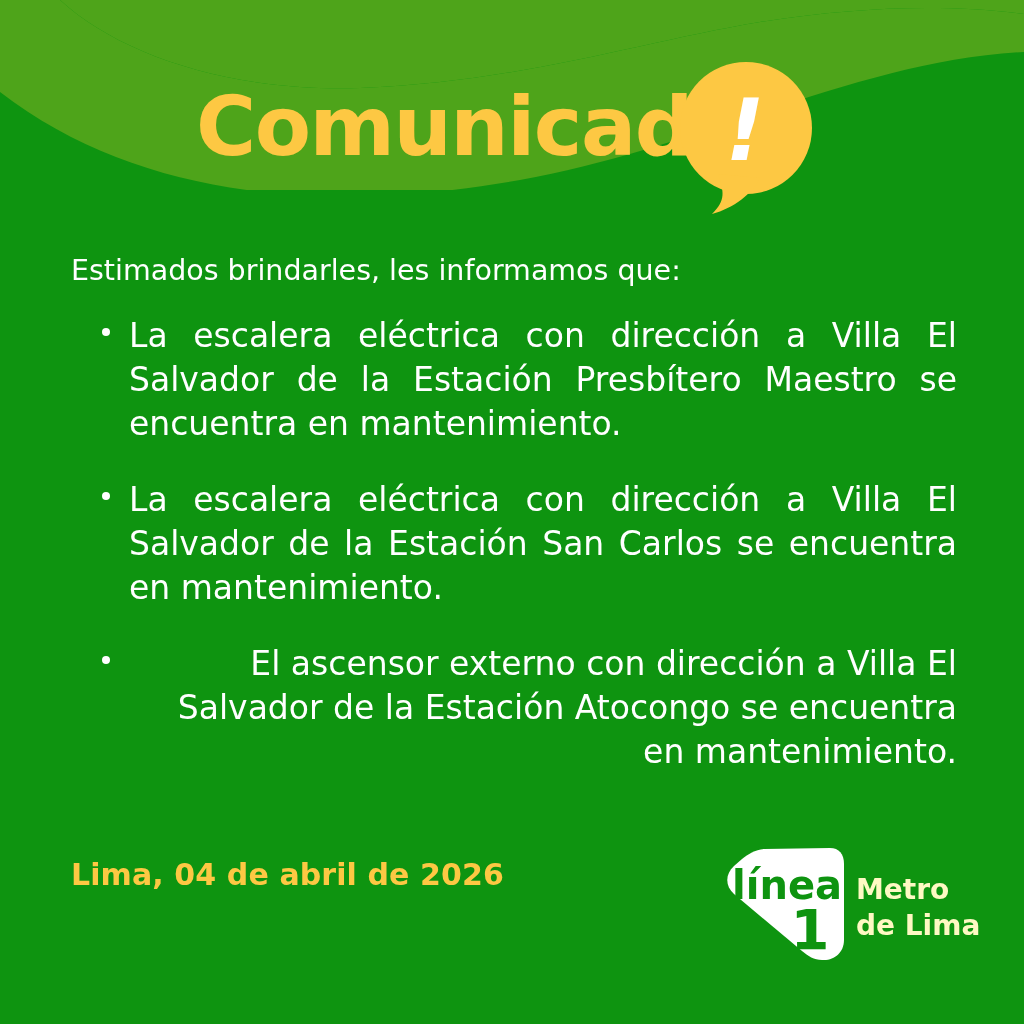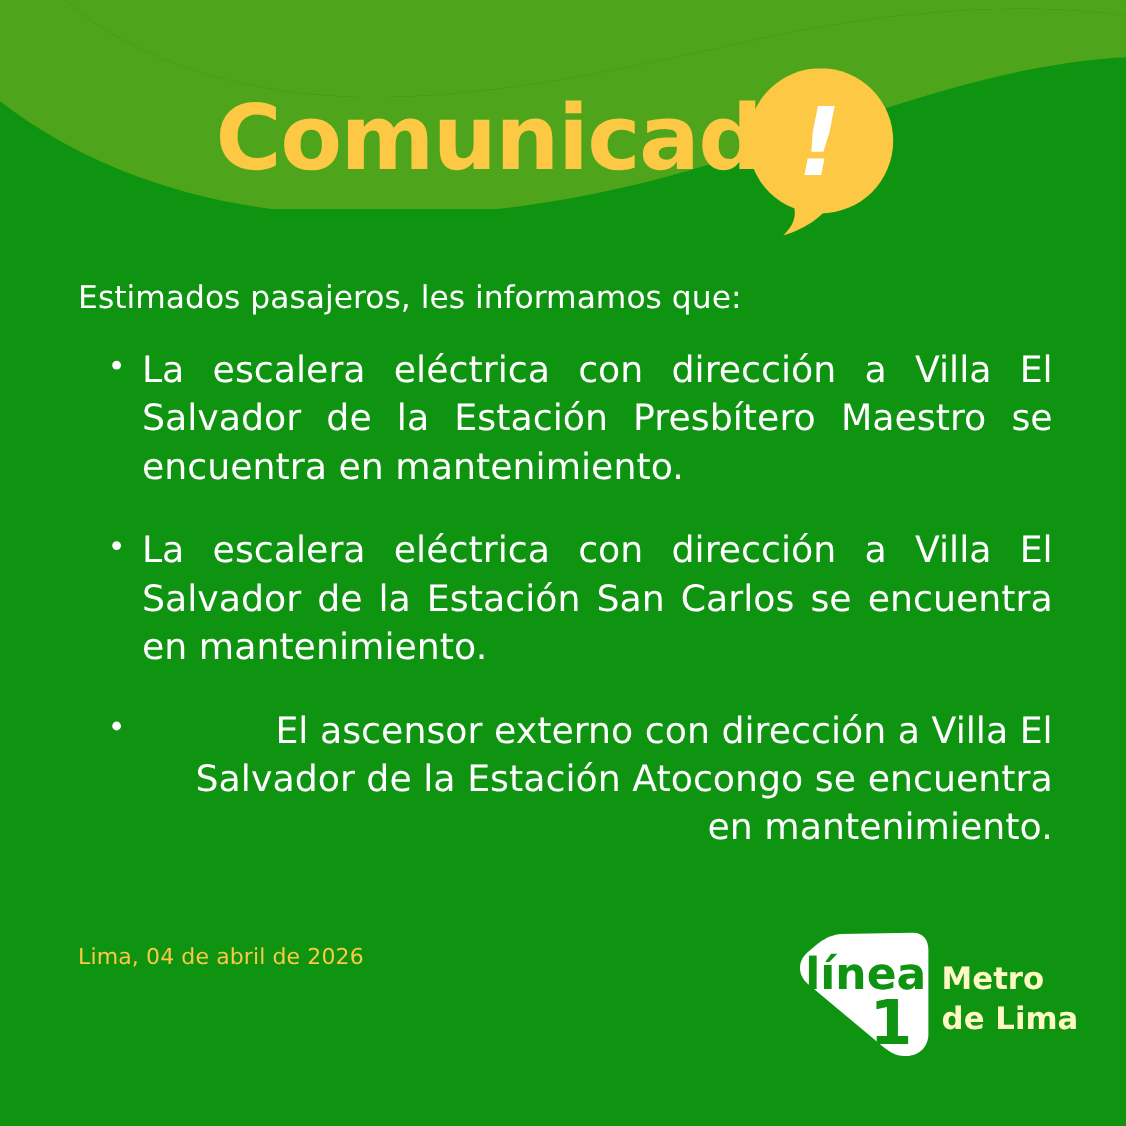--- a/index.html
+++ b/index.html
@@ -122,22 +122,22 @@
   }
   .closing-1 { margin-top: 6px; margin-bottom: 30px; }
   .closing-2 { margin-bottom: 0; }
 
   .date-line {
     position: absolute;
     left: 71px;
     top: 857px;
     color: #fdc843;
     font-family: "DejaVu Sans", "Liberation Sans", sans-serif;
-    font-weight: 400;
-    font-size: 20px;
+    font-weight: 700;
+    font-size: 30px;
     letter-spacing: 0.1px;
     white-space: nowrap;
   }
 
   
   .logo {
     position: absolute;
     left: 722px;
     top: 844px;
     width: 250px;
@@ -193,21 +193,21 @@
     <div class="bubble-wrap">
       <svg viewBox="0 0 148 158" width="148" height="158" aria-hidden="true">
         <circle cx="74" cy="66" r="66" fill="#fdc843"></circle>
         <path d="M 46,112 C 52,130 54,138 40,152 C 62,146 80,132 88,116 Z" fill="#fdc843"></path>
       </svg>
       <div class="bubble-excl">!</div>
     </div>
   </div>
 
   <div class="body-block">
-    <p class="para intro">Estimados pasajeros, les informamos que:</p>
+    <p class="para intro">Estimados brindarles, les informamos que:</p>
 
     <ul class="bullets">
       <li>
         <span class="dot"></span>
         <span>La escalera eléctrica con dirección a Villa El Salvador de la Estación Presbítero Maestro se encuentra en mantenimiento.</span>
       </li>
       <li>
         <span class="dot"></span>
         <span>La escalera eléctrica con dirección a Villa El Salvador de la Estación San Carlos se encuentra en mantenimiento.</span>
       </li>

